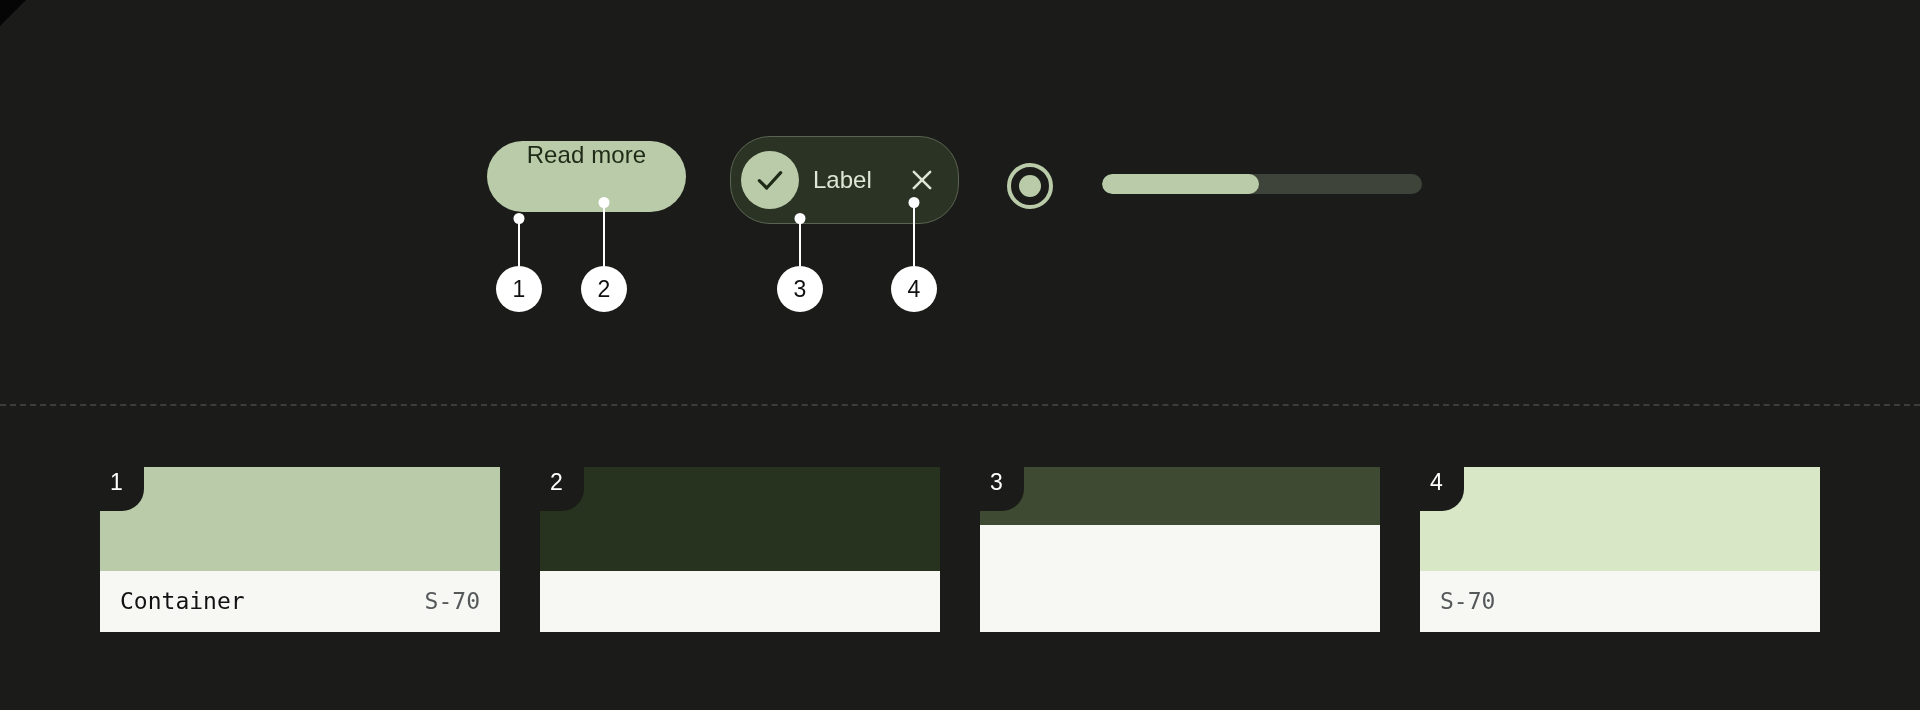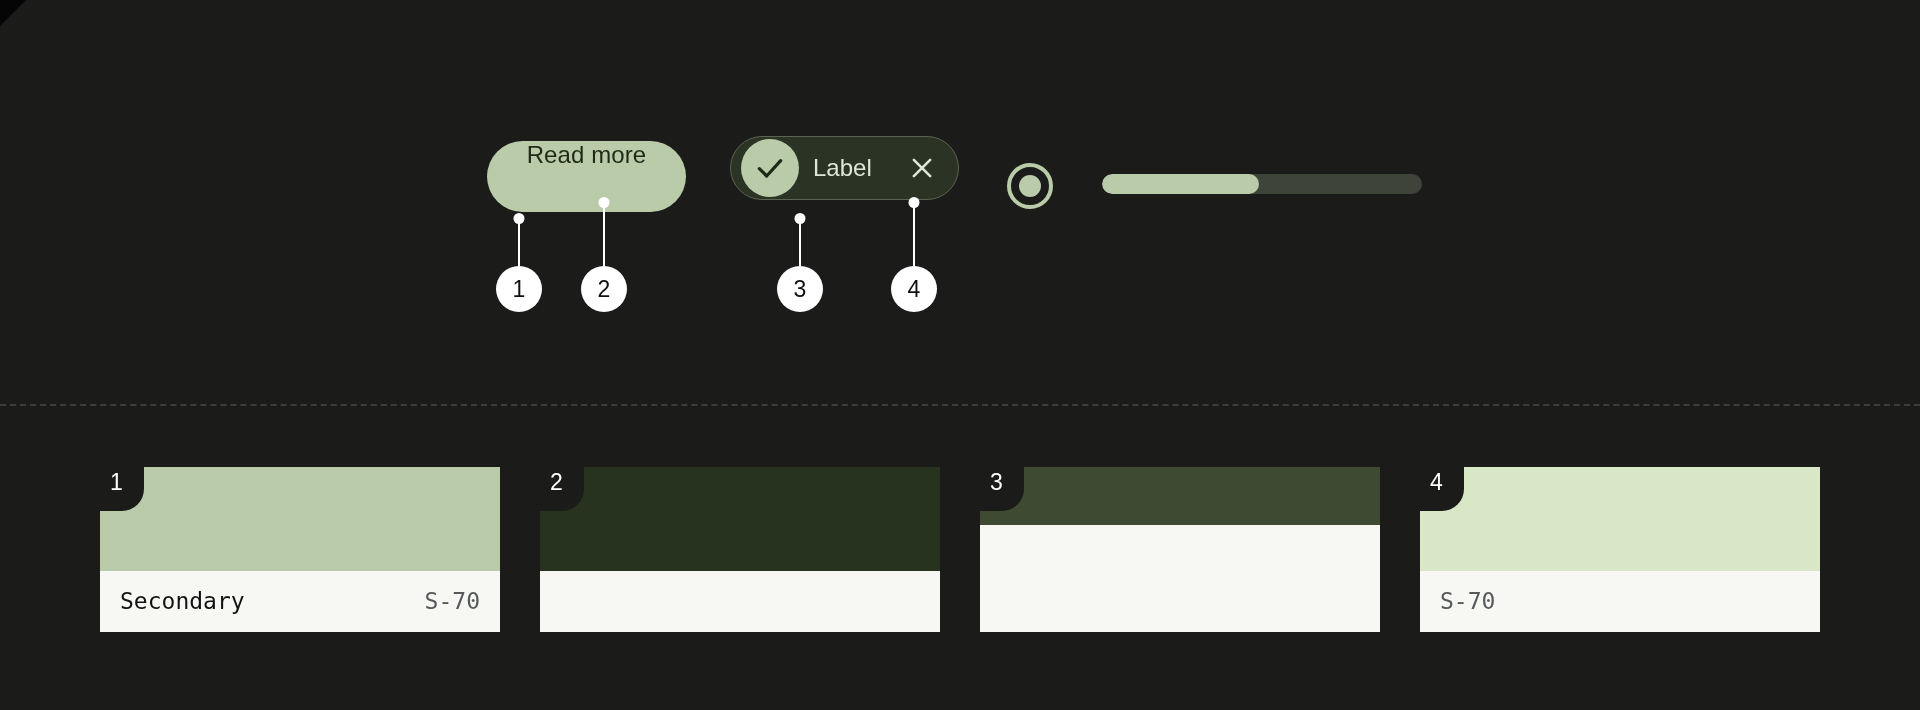--- a/index.html
+++ b/index.html
@@ -31,21 +31,21 @@
     color: #1f2a16;
     font-size: 24px;
     letter-spacing: .1px;
     display: flex; align-items: flex-start; justify-content: center;
     border: none; cursor: pointer;
   }
 
   .chip {
     position: absolute;
     left: 730px; top: 136px;
-    width: 229px; height: 64px;
+    width: 229px; height: 88px;
     border-radius: 40px;
     background: #2a3324;
     border: 1.5px solid #5b6353;
     display: flex; align-items: center;
     padding: 0 22px 0 10px;
     gap: 14px;
     cursor: pointer;
   }
   .chip-avatar {
     width: 58px; height: 58px; border-radius: 50%;
@@ -192,21 +192,21 @@
   </div>
 
   <div class="divider"></div>
 
   <div class="cards" id="cards-layer">
       <div class="card" style="left: 100px;">
         <div class="swatch" style="background: rgb(185, 203, 168); height: 63%;">
           <div class="badge">1</div>
         </div>
         <div class="strip">
-          <span class="name">Secondary</span>
+          <span class="name">Container</span>
           <span class="code">S-70</span>
         </div>
       </div>
       <div class="card" style="left: 540px;">
         <div class="swatch" style="background: rgb(39, 51, 31); height: 63%;">
           <div class="badge">2</div>
         </div>
       </div>
       <div class="card" style="left: 980px;">
         <div class="swatch" style="background: rgb(62, 74, 49); height: 35%;">

